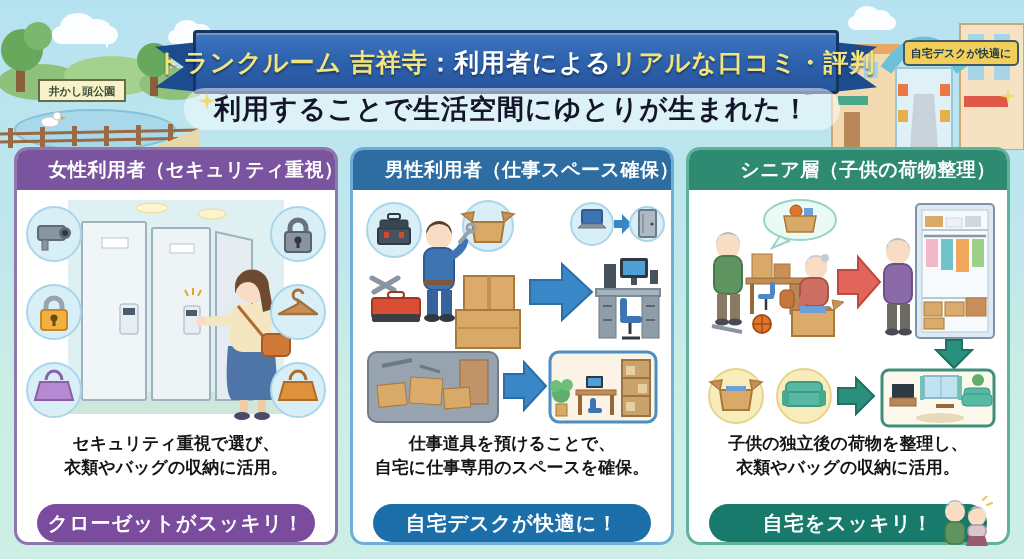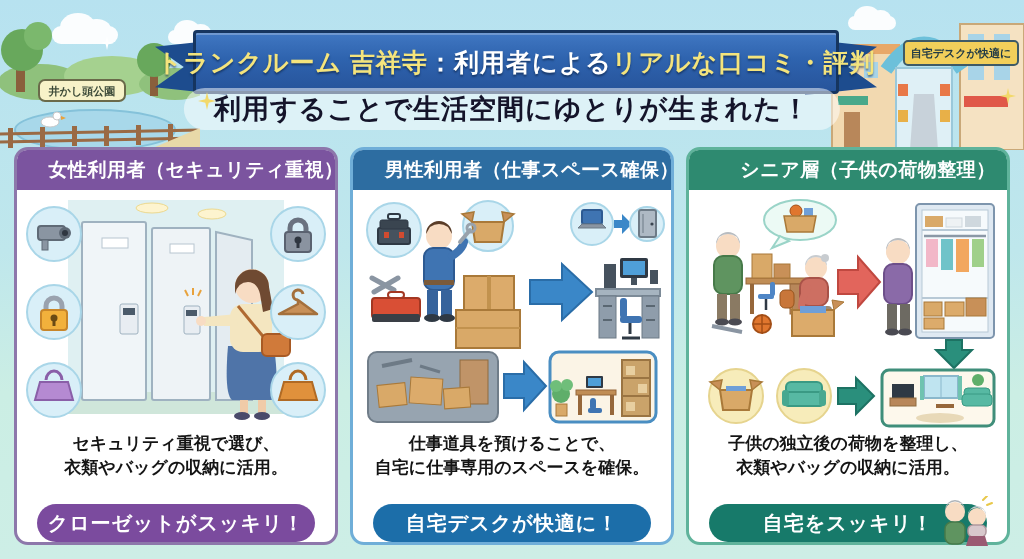--- a/index.html
+++ b/index.html
@@ -10,21 +10,21 @@
   
   .cloud{ position:absolute; background:#ffffff; border-radius:50px; opacity:.95; }
   .cloud::before, .cloud::after{ content:""; position:absolute; background:#fff; border-radius:50%; }
   .cloud::before{ width:55%; height:160%; left:12%; top:-70%; }
   .cloud::after{ width:45%; height:120%; right:10%; top:-40%; }
 
   
   .scenery{ position:absolute; }
 
   .corner-sign{ position:absolute; font-weight:800; text-align:center;
-                border-radius:7px; white-space:nowrap; }
+                border-radius:0; white-space:nowrap; }
   .park-sign{ left:38px; top:79px; width:88px; height:23px; line-height:21px;
               background:#f7f2c8; border:2px solid #6a6a4a; color:#3c4a38; font-size:11px; }
   .street-sign{ left:903px; top:40px; width:116px; height:26px; line-height:22px;
                background:#f2cf5a; border:2px solid #3e5a66; color:#203a46; font-size:11px;
                border-radius:5px; }
 
   
   .ribbon{ position:absolute; left:193px; top:30px; width:646px; height:64px; }
   .ribbon .tail{ position:absolute; top:9px; width:72px; height:56px; background:#1d4c8e; }
   .ribbon .tail.left{ left:-38px; clip-path:polygon(100% 0,0 14%,40% 50%,0 86%,100% 100%); }

